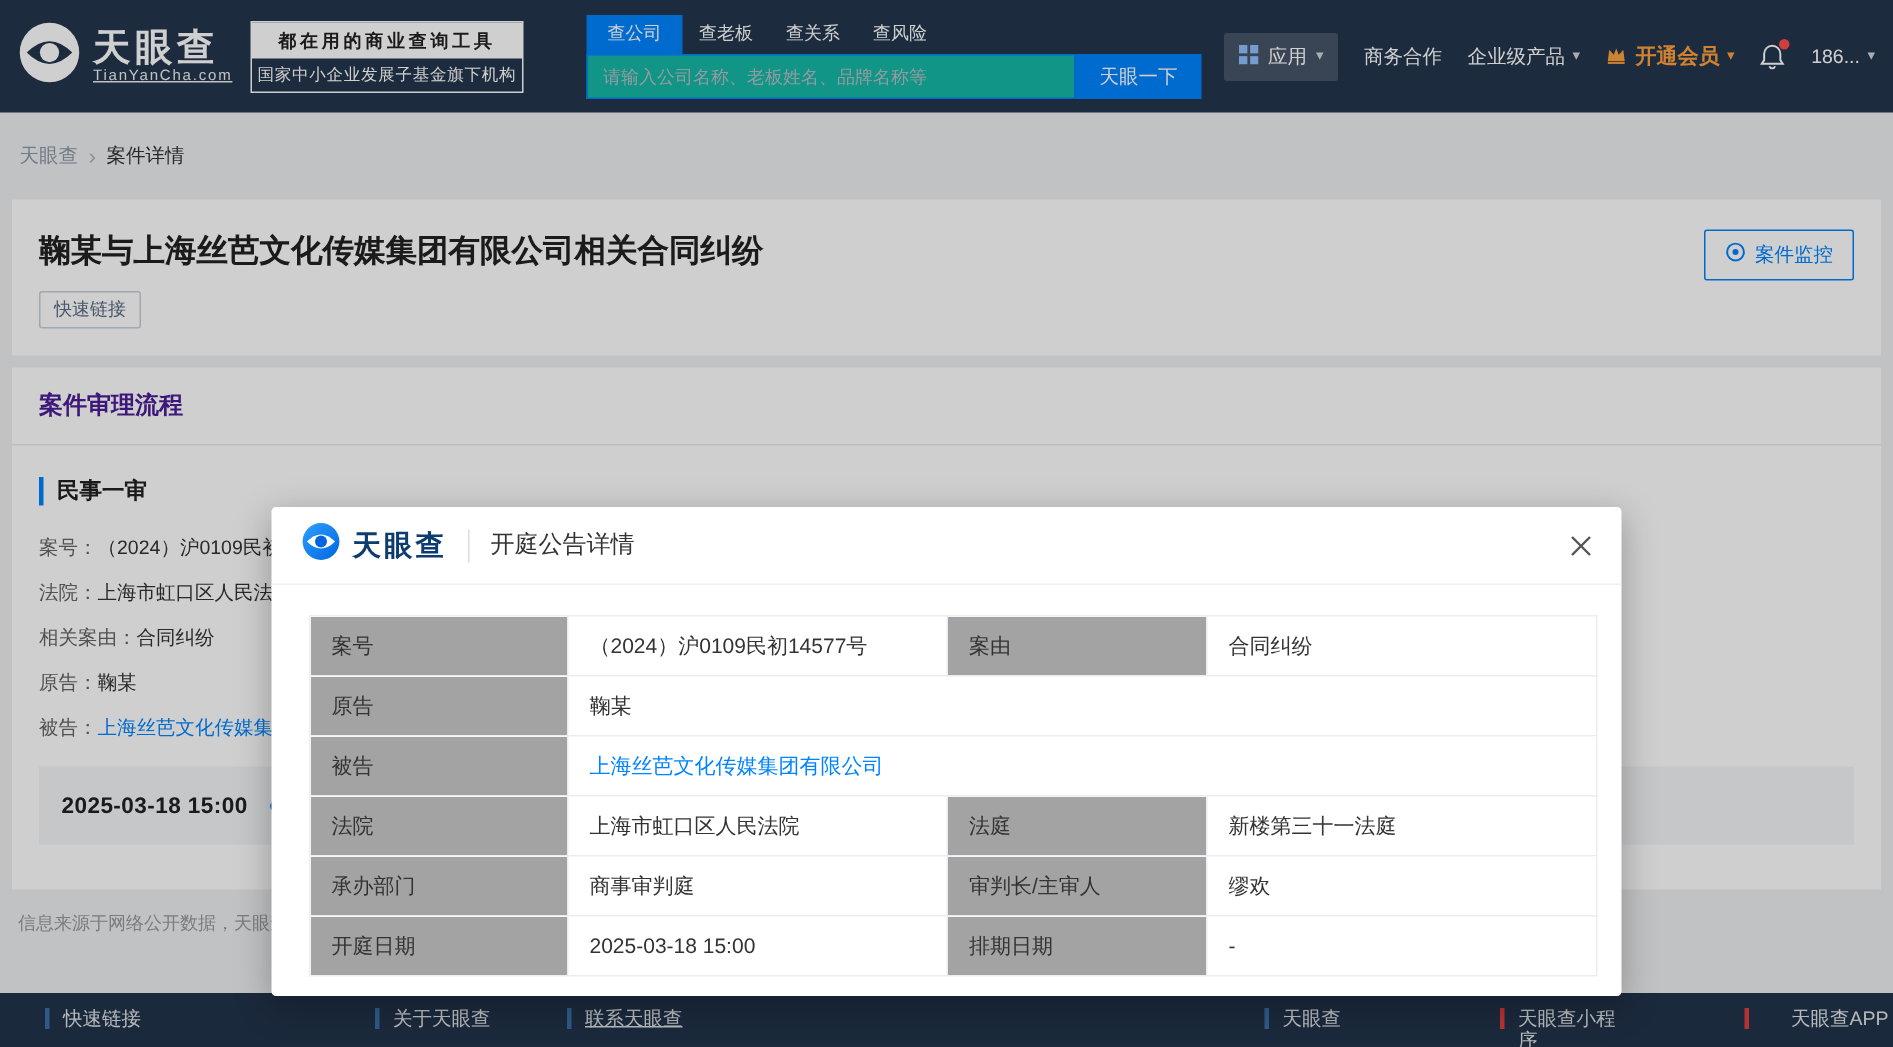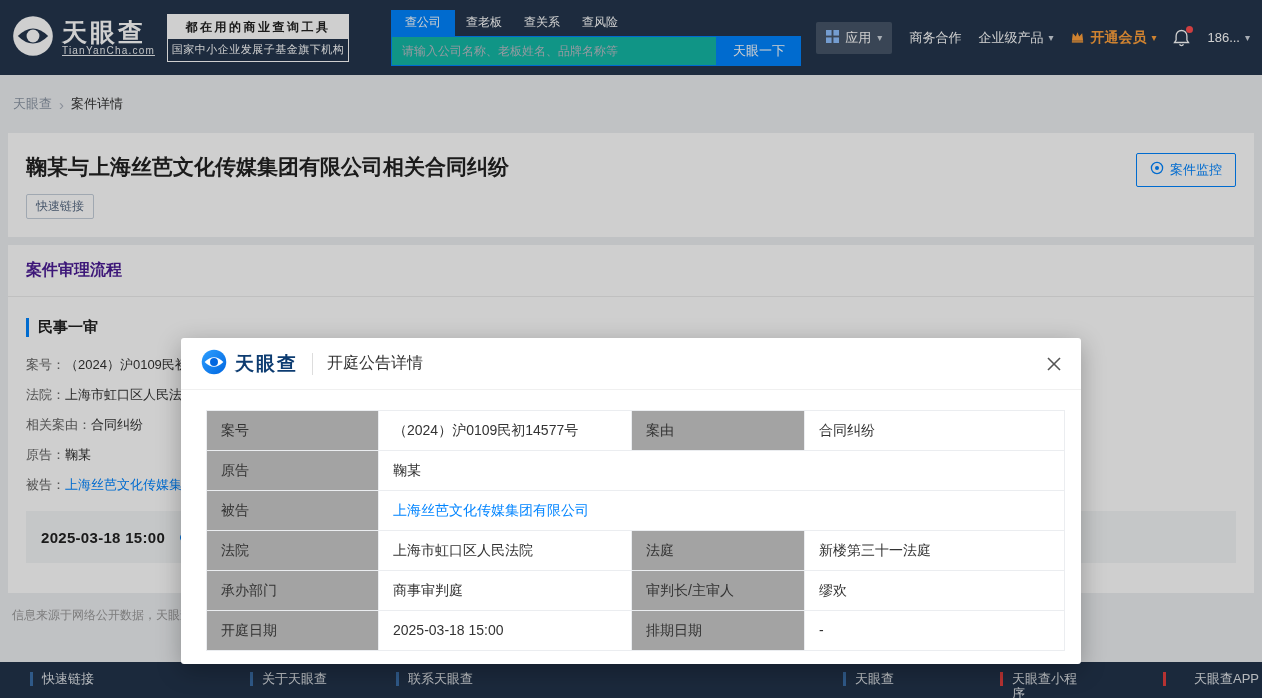--- a/index.html
+++ b/index.html
@@ -56,21 +56,21 @@
   .timeline { margin-top:17px; height:52px; background:#f3f5f7; display:flex; align-items:center; padding:0 15px; }
   .t-date { font-size:15px; font-weight:bold; color:#222; letter-spacing:.3px; }
   .t-dot { width:7px; height:7px; border-radius:50%; background:#0084ff; margin-left:15px; }
 
   .disclaimer { margin:14px 12px; font-size:12px; color:#999; }
 
   
   .site-footer { position:absolute; left:0; right:0; bottom:0; height:36px; background:#22334a; }
   .fcol { position:absolute; top:9px; display:flex; gap:9px; color:#dfe3e8; font-size:13px; cursor:pointer; line-height:15px; }
   .fbar { width:3px; height:14px; margin-top:1px; flex:0 0 3px; }
-  .fc1{left:30px;} .fc2{left:250px;} .fc3{left:396px;} .fc4{left:843px;} .fc5{left:1000px; width:83px;} .fc6{left:1163px;gap:28px;}
+  .fc1{left:30px;} .fc2{left:250px;} .fc3{left:378px;text-decoration:underline;} .fc4{left:843px;} .fc5{left:1000px; width:83px;} .fc6{left:1163px;gap:28px;}
 
   
   .dim { position:absolute; inset:0; background:rgba(0,0,0,.19); z-index:50; }
   .modal { position:absolute; left:181px; top:338px; width:900px; background:#fff; border-radius:3px; z-index:100; box-shadow:0 6px 24px rgba(0,0,0,.28); }
   .modal-header { height:52px; display:flex; align-items:center; padding:0 20px; border-bottom:1px solid #f0f0f0; position:relative; }
   .m-brand { font-size:19px; font-weight:bold; color:#0d3c71; letter-spacing:2px; margin-left:8px; }
   .m-divider { width:1px; height:22px; background:#ddd; margin:0 14px; }
   .modal-title { font-size:16px; color:#333; }
   .modal-close { position:absolute; right:18px; top:17px; width:18px; height:18px; cursor:pointer; background:none; border:none; padding:0; }
   .modal-body { padding:20px 16px 13px 25px; }

